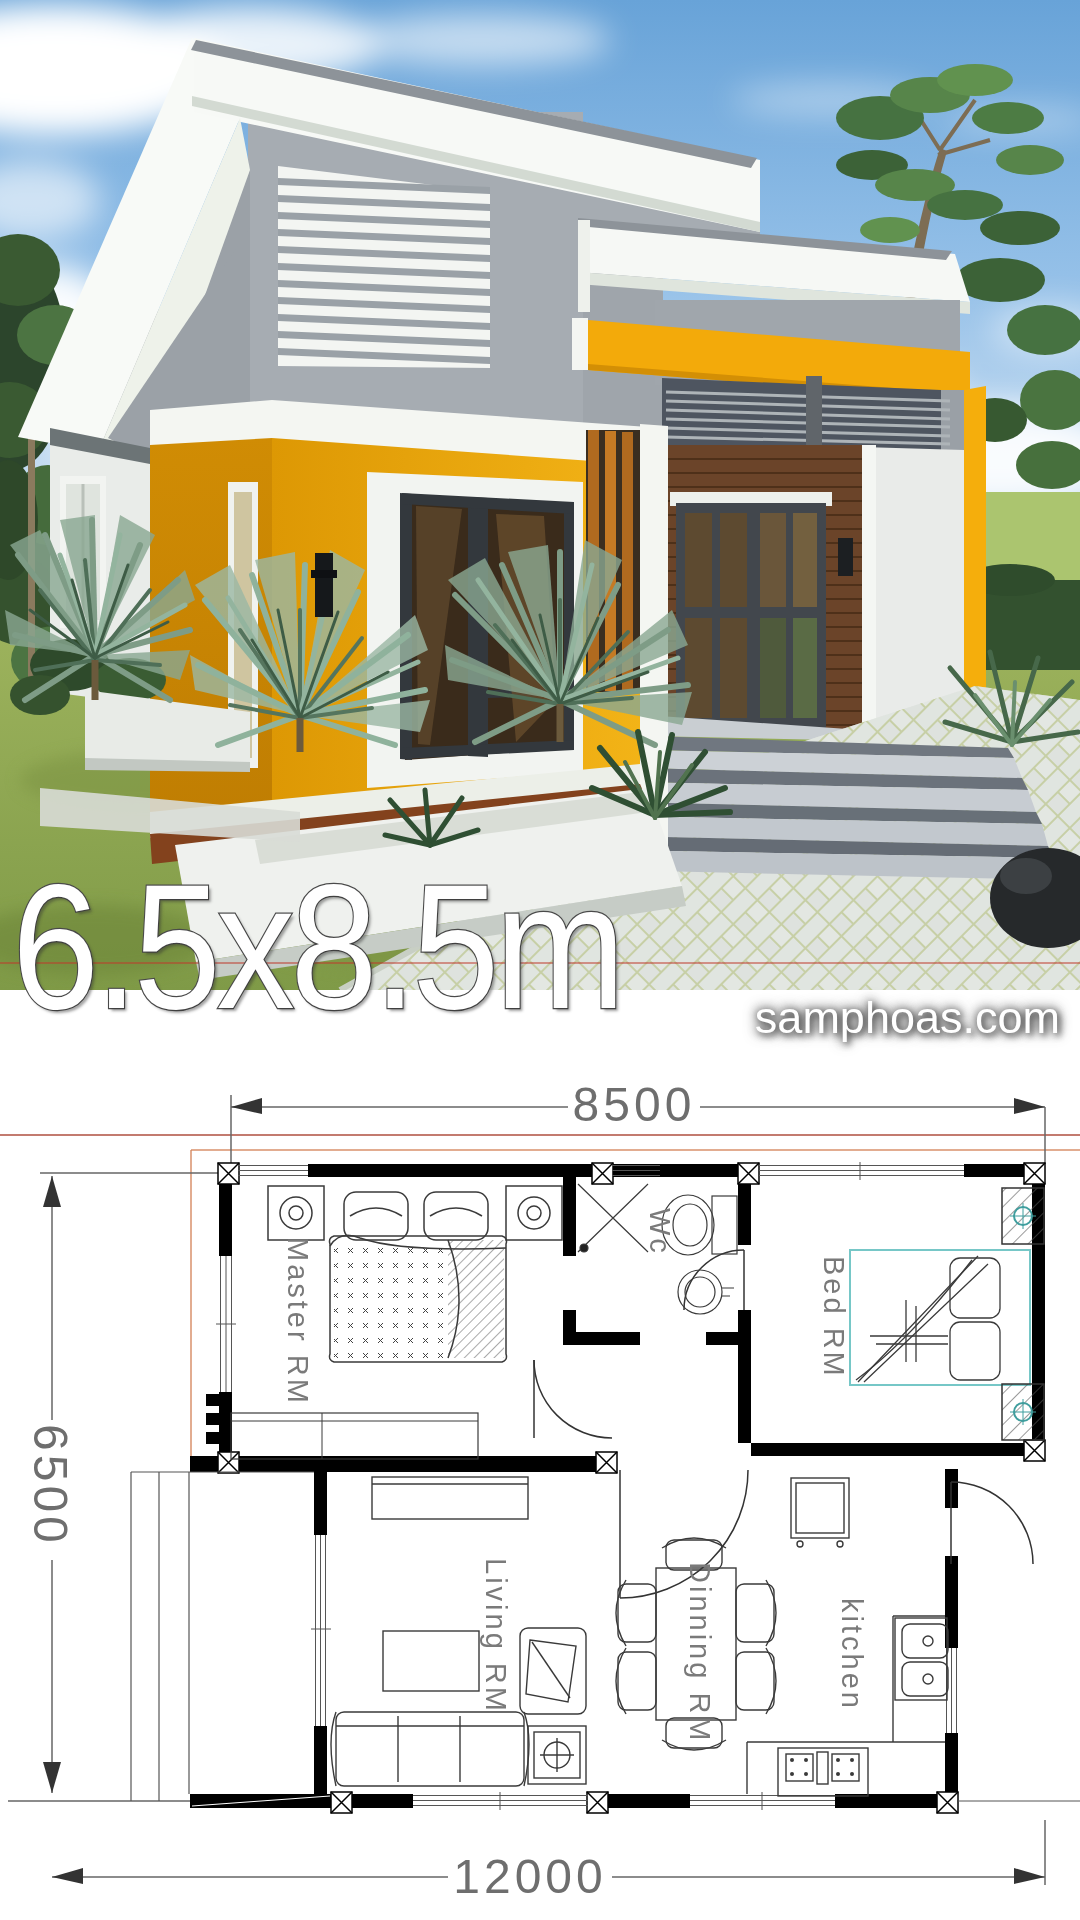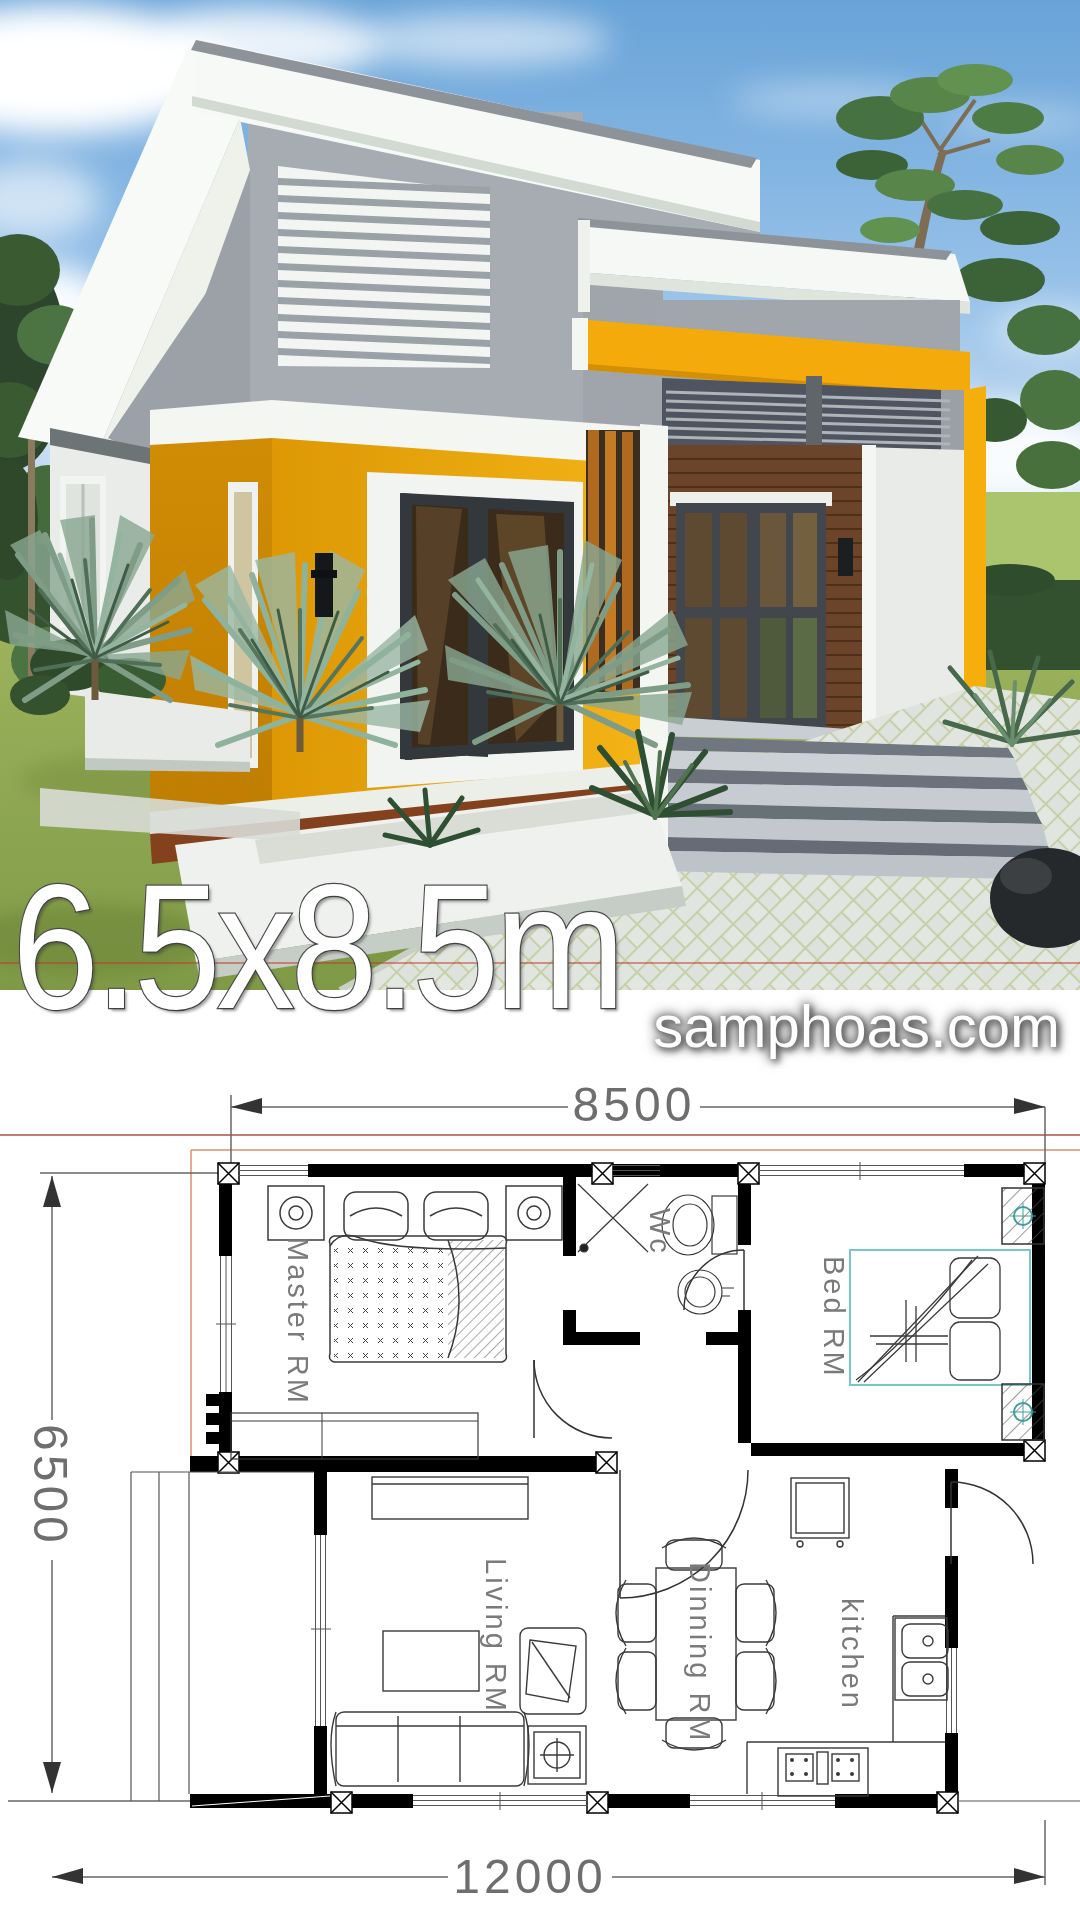--- a/index.html
+++ b/index.html
@@ -3,21 +3,21 @@
 <meta charset="utf-8">
 <style>
   html,body{margin:0;padding:0;background:#ffffff;}
   body{width:1080px;height:1920px;position:relative;overflow:hidden;font-family:"Liberation Sans",sans-serif;}
   #photo{position:absolute;left:0;top:0;width:1080px;height:990px;}
   #plan{position:absolute;left:0;top:990px;width:1080px;height:930px;}
   #dim{position:absolute;left:12px;top:844px;font-size:178px;font-weight:400;color:#ffffff;letter-spacing:-5px;
        -webkit-text-stroke:2.5px #4a4a4a;paint-order:stroke fill;
        text-shadow:3px 3px 3px rgba(50,50,50,.45);
        transform:scaleX(.88);transform-origin:left;white-space:nowrap;z-index:5;}
-  #site{position:absolute;right:20px;top:992px;font-size:60px;color:#fff;letter-spacing:0px;z-index:5;
+  #site{position:absolute;right:20px;top:992px;font-size:45px;color:#fff;letter-spacing:0px;z-index:5;
         text-shadow:0 0 14px rgba(70,70,70,.95),0 0 8px rgba(90,90,90,.9),3px 3px 6px rgba(80,80,80,.85);}
 </style>
 </head>
 <body>
 <svg id="photo" viewBox="0 0 1080 990" preserveAspectRatio="none">
   <defs>
     <linearGradient id="sky" x1="0" y1="0" x2="0" y2="1">
       <stop offset="0" stop-color="#68a3d8"></stop>
       <stop offset="0.38" stop-color="#94c0e8"></stop>
       <stop offset="0.72" stop-color="#cfe2f4"></stop>

